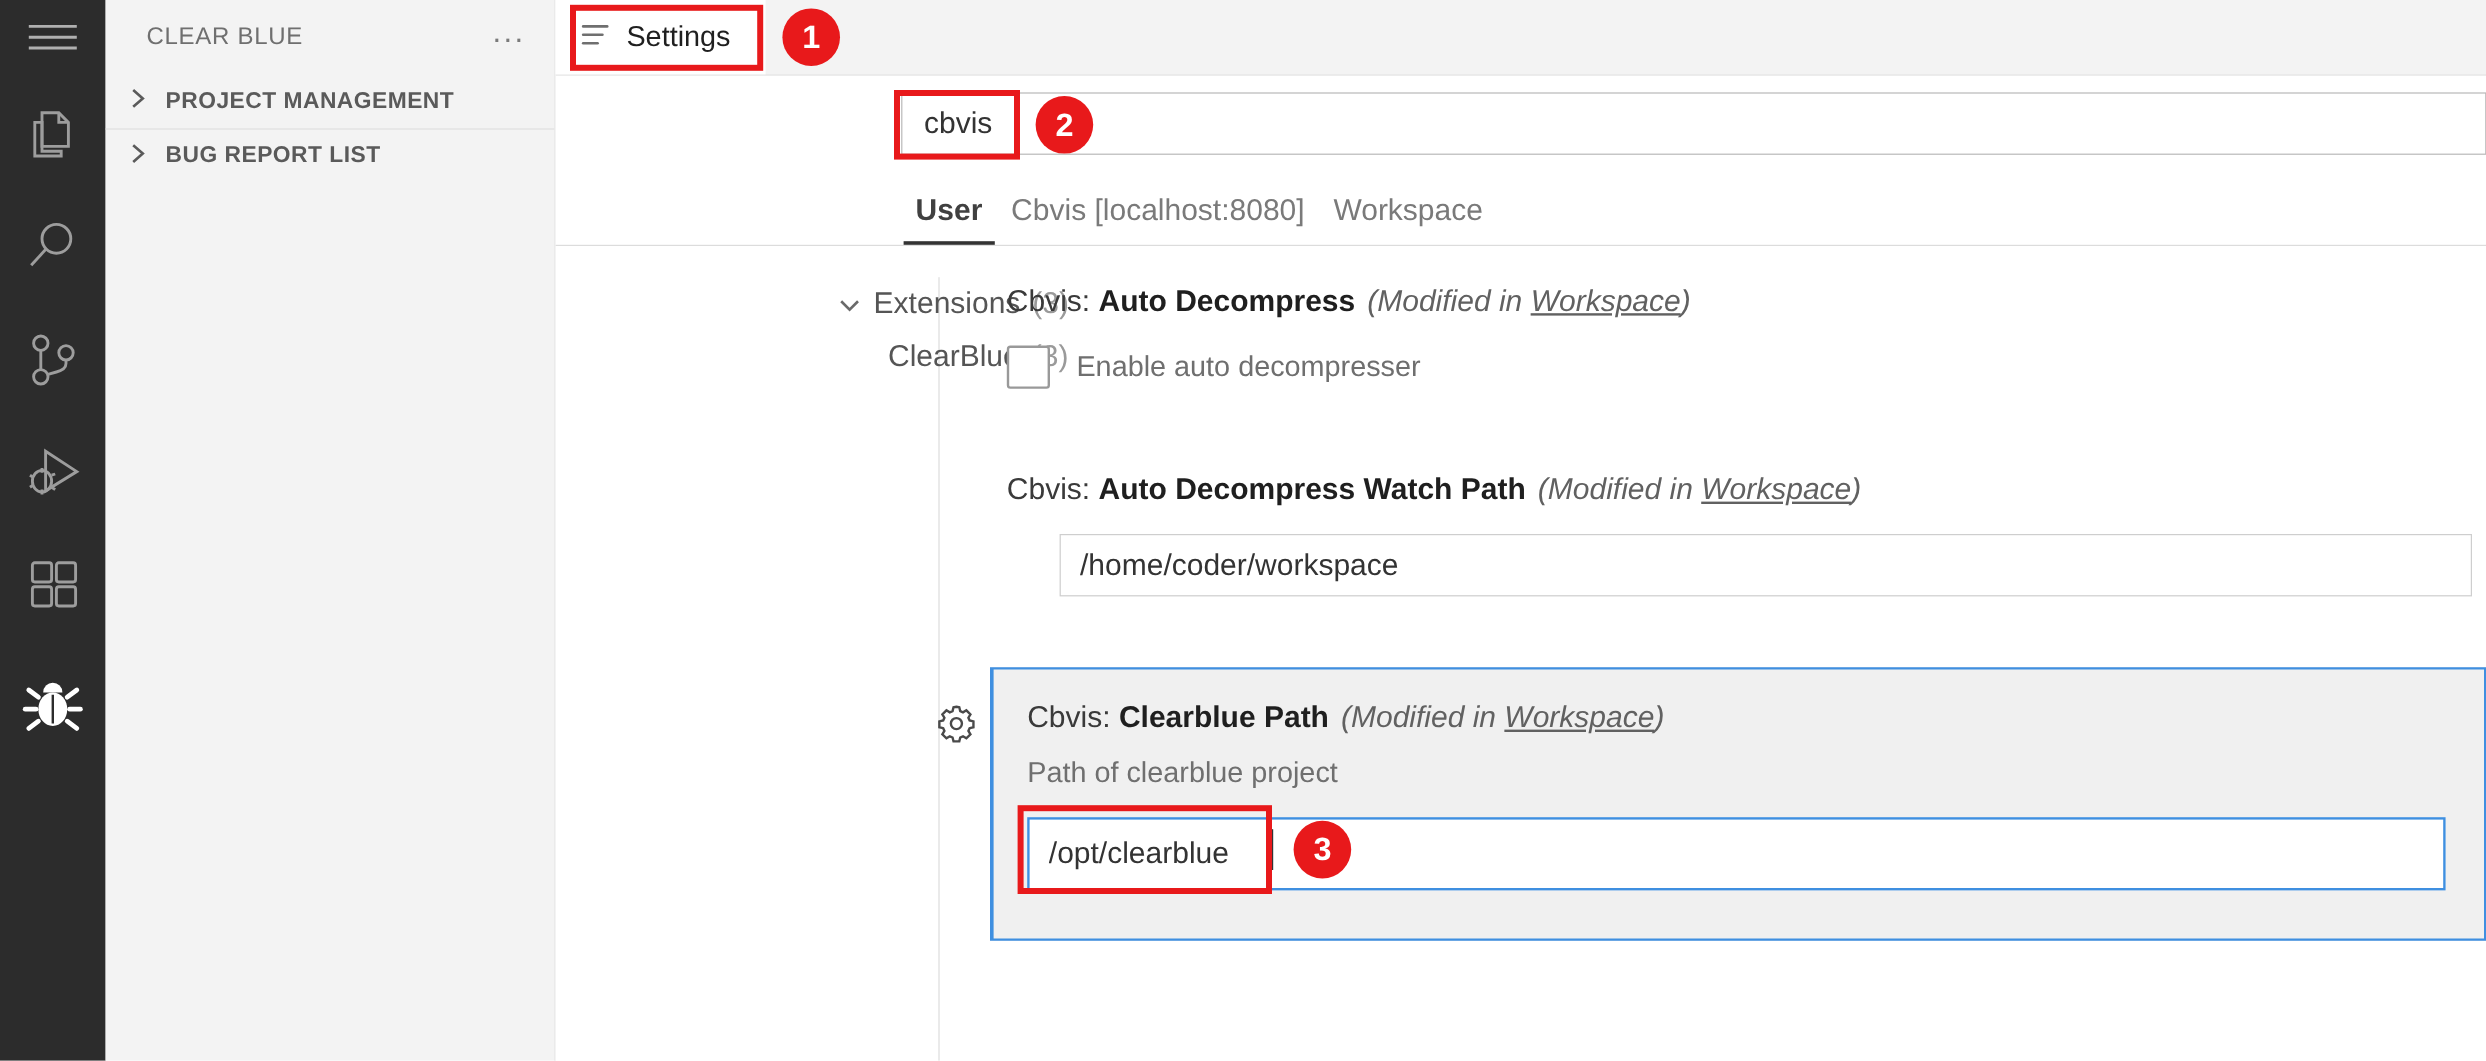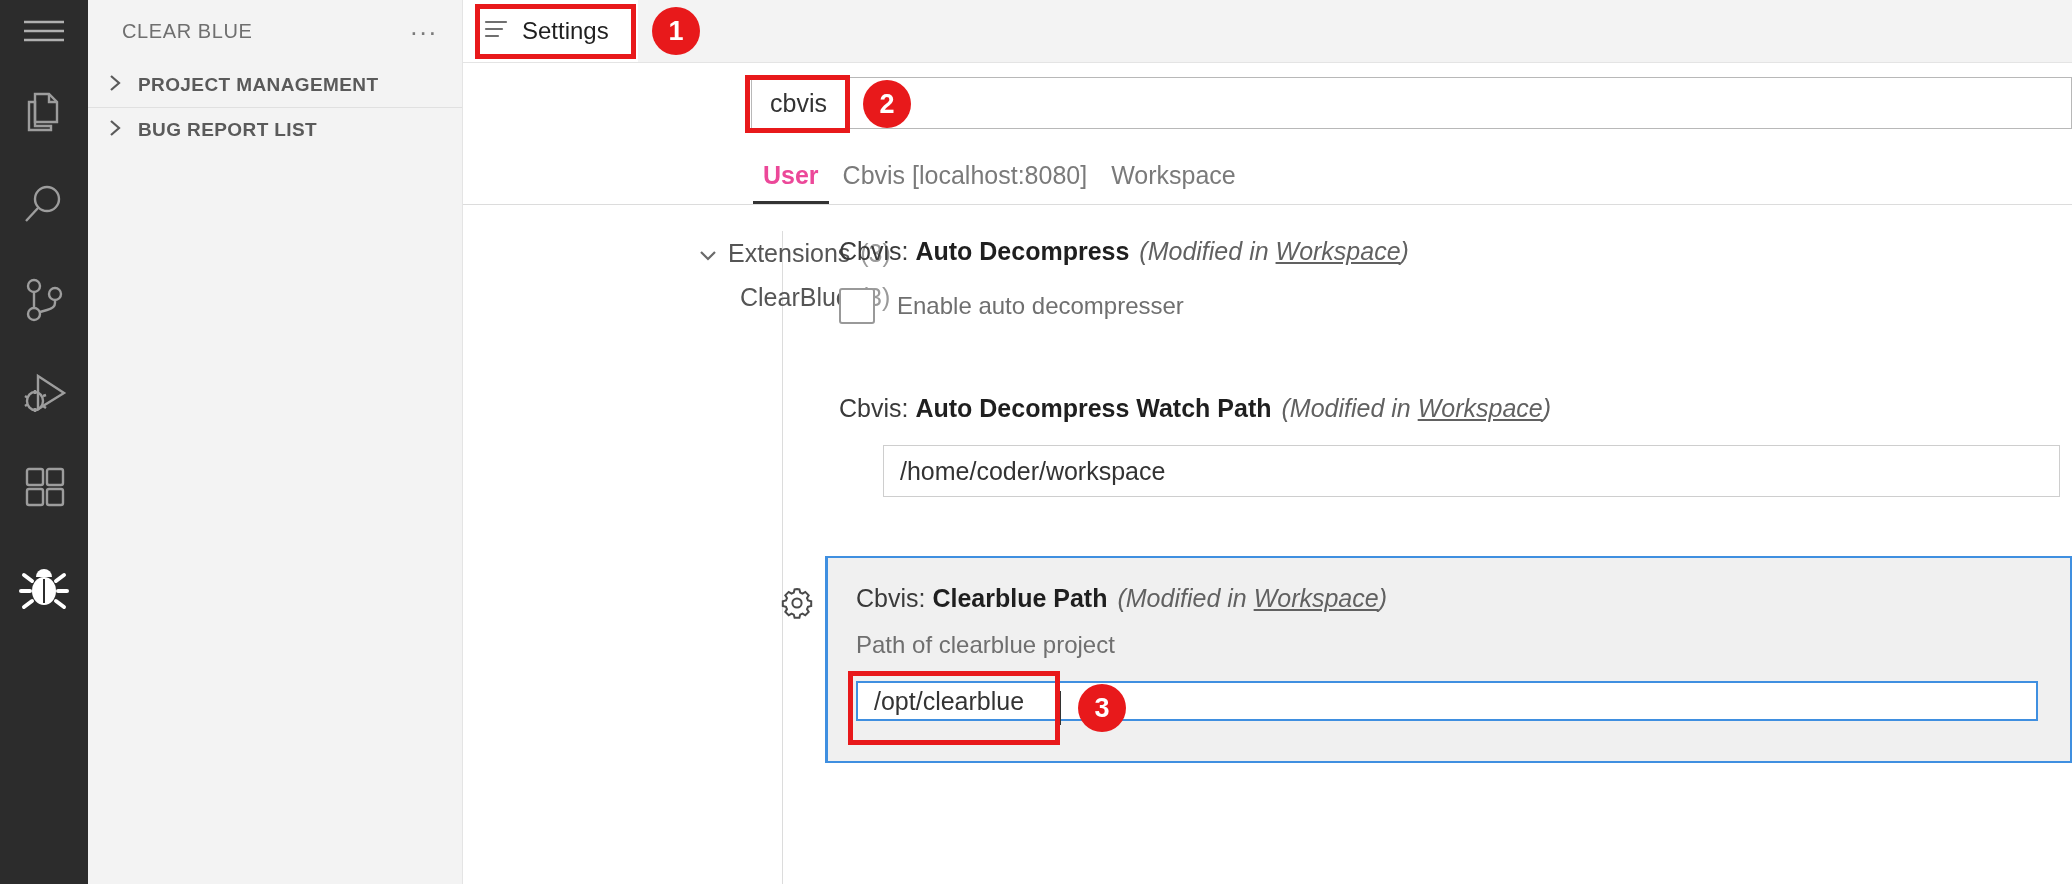--- a/index.html
+++ b/index.html
@@ -99,21 +99,21 @@
 
   .tabs-row {
     display: flex; align-items: flex-end; gap: 0;
     padding-left: 288px; height: 62px;
     border-bottom: 1px solid #dcdcdc;
   }
   .stab {
     font-size: 25px; color: #7a7a7a; padding: 0 12px 14px 12px;
     position: relative; white-space: nowrap;
   }
-  .stab.active { color: #ec4899; font-weight: bold; }
+  .stab.active { color: #404040; font-weight: bold; }
   .stab.active::after {
     content: ""; position: absolute; left: 2px; right: 2px; bottom: 0;
     height: 3px; background: #333;
   }
 
   .panes { flex: 1 1 auto; display: flex; min-height: 0; padding-top: 26px; }
 
   .tree {
     width: 320px; flex: 0 0 320px; padding-left: 235px;
     border-right: 1px solid #dcdcdc; margin-right: 0;
@@ -149,21 +149,21 @@
     border: 2px solid #3f8fe0; border-left: 3px solid #3f8fe0;
     background: #f0f0f0;
     padding: 26px 0 40px 28px;
   }
   .gear {
     position: absolute; left: -48px; top: 28px;
     width: 34px; height: 34px;
   }
   .sel-input-wrap { position: relative; margin-top: 22px; width: calc(100% - 32px); }
   .sel-input {
-    height: 40px; border: 2px solid #3f8fe0; background: #fff;
+    height: 61px; border: 2px solid #3f8fe0; background: #fff;
     font-size: 25px; color: #333; padding: 0 16px; width: 100%;
     font-family: "Liberation Sans", sans-serif; outline: none; display: block;
   }
   .caret {
     position: absolute; left: 203px; top: 10px; width: 2px; height: 34px;
     background: #333;
   }
   .sel-ann {
     position: absolute; left: -8px; top: -10px; width: 212px; height: 74px;
     border: 5px solid #e8191b; pointer-events: none;

